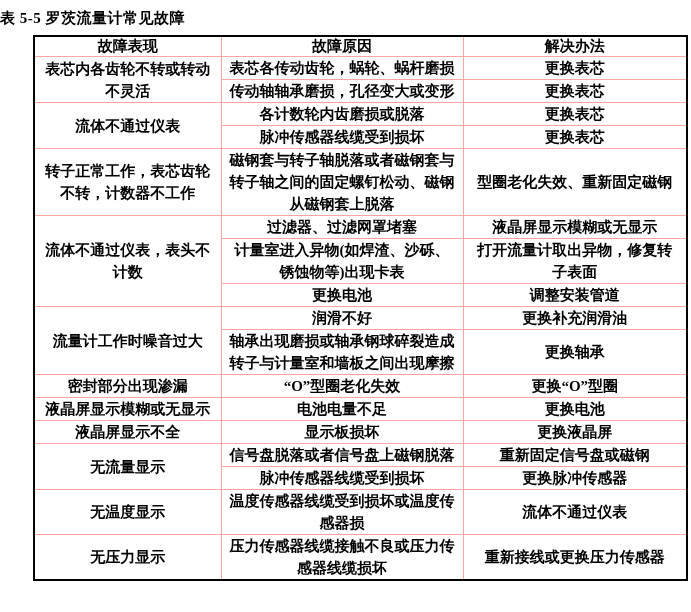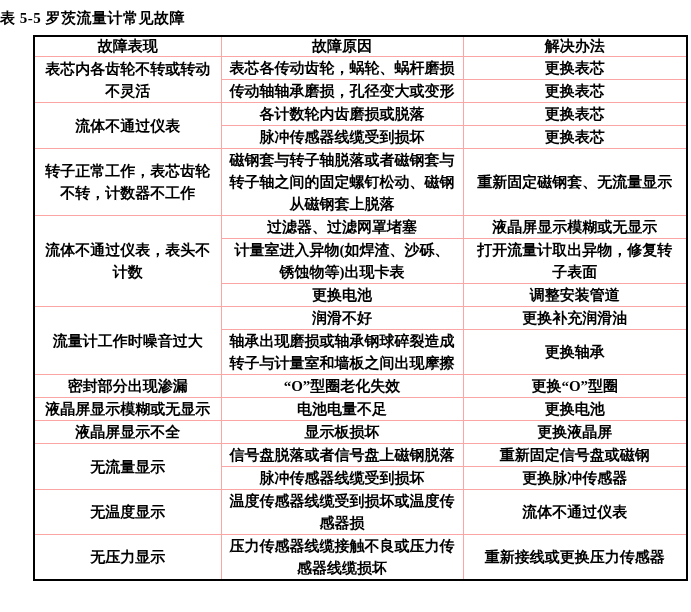--- a/index.html
+++ b/index.html
@@ -95,21 +95,21 @@
           <td>各计数轮内齿磨损或脱落</td>
           <td>更换表芯</td>
         </tr>
         <tr>
           <td>脉冲传感器线缆受到损坏</td>
           <td>更换表芯</td>
         </tr>
         <tr>
           <td rowspan="1">转子正常工作，表芯齿轮不转，计数器不工作</td>
           <td>磁钢套与转子轴脱落或者磁钢套与转子轴之间的固定螺钉松动、磁钢从磁钢套上脱落</td>
-          <td>重新固定磁钢套、无流量显示</td>
+          <td>型圈老化失效、重新固定磁钢</td>
         </tr>
         <tr>
           <td rowspan="3">流体不通过仪表，表头不计数</td>
           <td>过滤器、过滤网罩堵塞</td>
           <td>液晶屏显示模糊或无显示</td>
         </tr>
         <tr>
           <td>计量室进入异物(如焊渣、沙砾、锈蚀物等)出现卡表</td>
           <td>打开流量计取出异物，修复转子表面</td>
         </tr>

